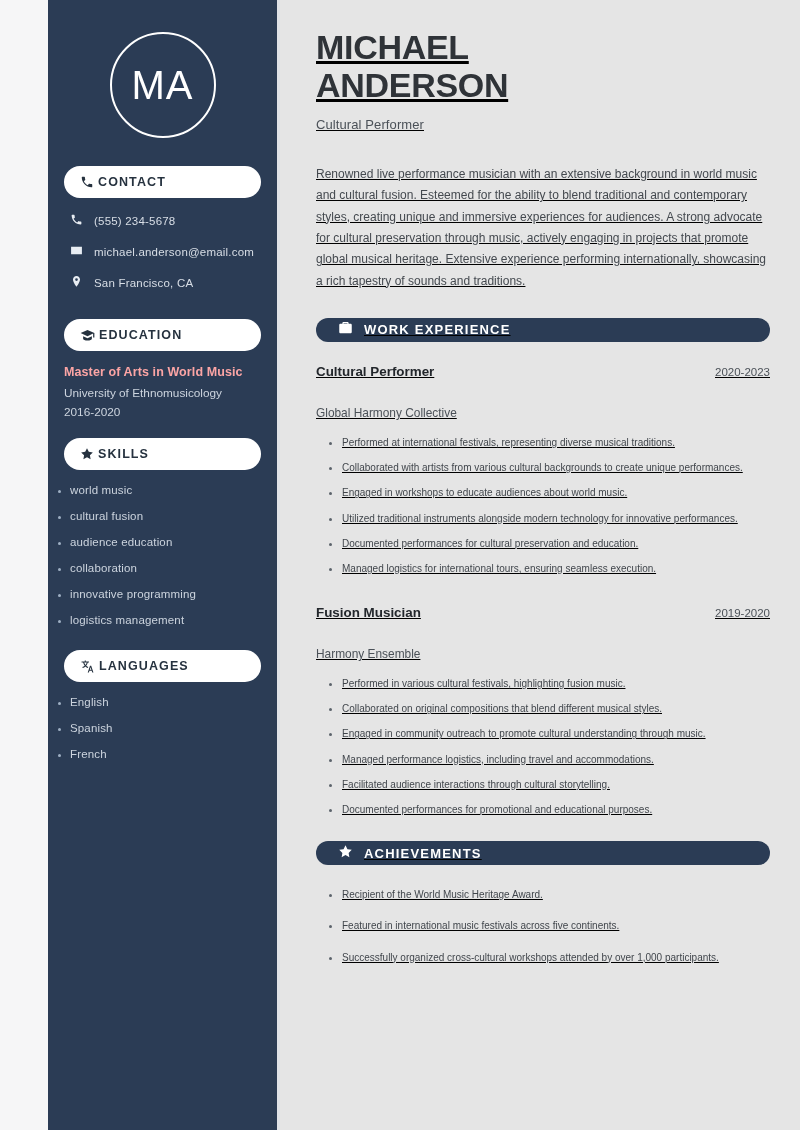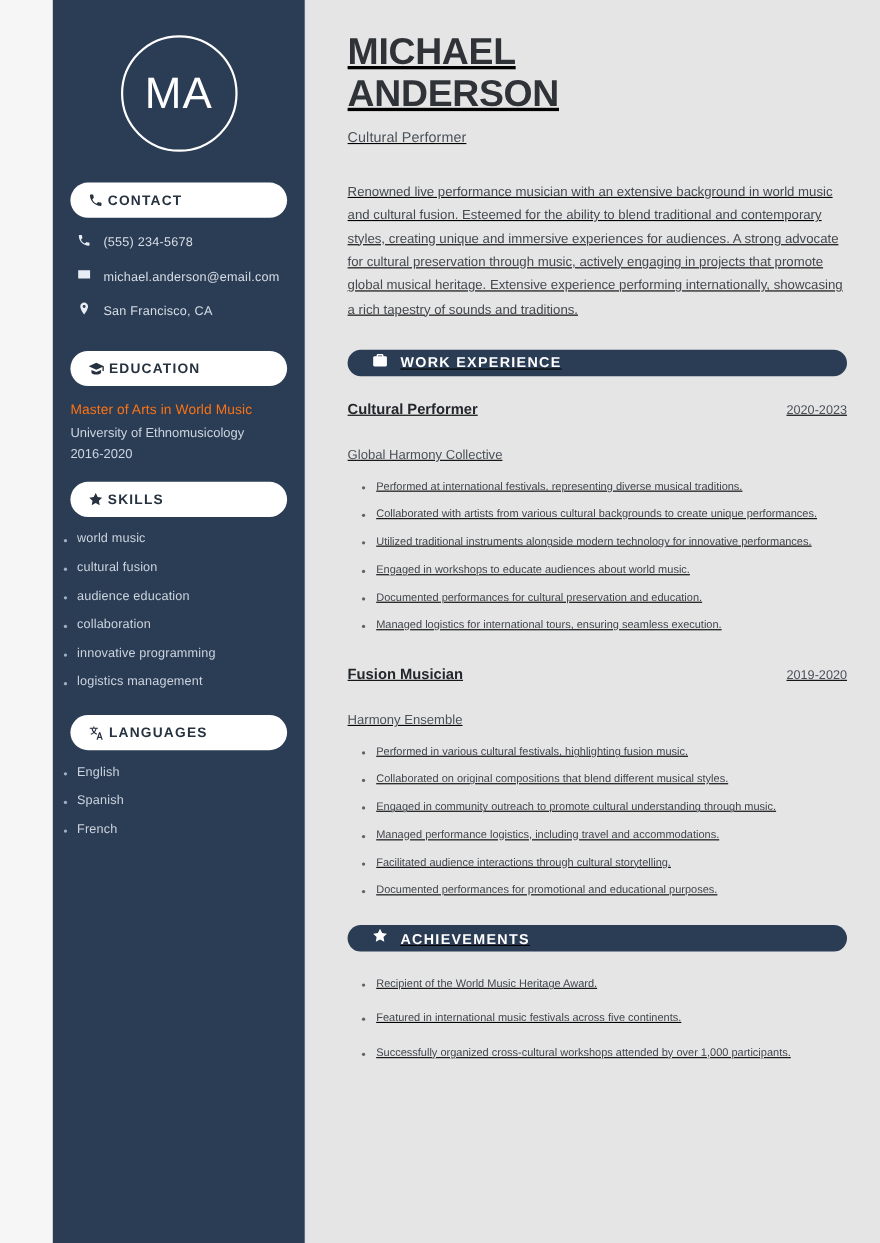--- a/index.html
+++ b/index.html
@@ -68,21 +68,21 @@
     padding-left: 6px;
   }
   .contact-row .ctext {
     color: #d8dee6;
     font-size: 11.5px;
     letter-spacing: .2px;
   }
   .contact-row svg { flex: 0 0 auto; }
 
   .edu-deg {
-    color: #f97316; font-size: 12.5px; font-weight: normal;
+    color: #fca5a5; font-size: 12.5px; font-weight: bold;
     margin-bottom: 7px; letter-spacing: .1px;
   }
   .edu-school, .edu-years {
     color: #ccd4de; font-size: 11.8px; margin-bottom: 5px;
   }
 
   ul.side-list { list-style: none; padding-left: 8px; }
   ul.side-list li {
     position: relative;
     color: #ccd4de;
@@ -298,22 +298,22 @@
 
     <div>
       <div class="job-head">
         <span class="job-title">Cultural Performer</span>
         <span class="job-date">2020-2023</span>
       </div>
       <div class="job-org">Global Harmony Collective</div>
       <ul class="bullets">
         <li>Performed at international festivals, representing diverse musical traditions.</li>
         <li>Collaborated with artists from various cultural backgrounds to create unique performances.</li>
+        <li>Engaged in workshops to educate audiences about world music.</li>
         <li>Utilized traditional instruments alongside modern technology for innovative performances.</li>
-        <li>Engaged in workshops to educate audiences about world music.</li>
         <li>Documented performances for cultural preservation and education.</li>
         <li>Managed logistics for international tours, ensuring seamless execution.</li>
       </ul>
     </div>
 
     <div class="job-spacer"></div>
 
     <div>
       <div class="job-head">
         <span class="job-title">Fusion Musician</span>

